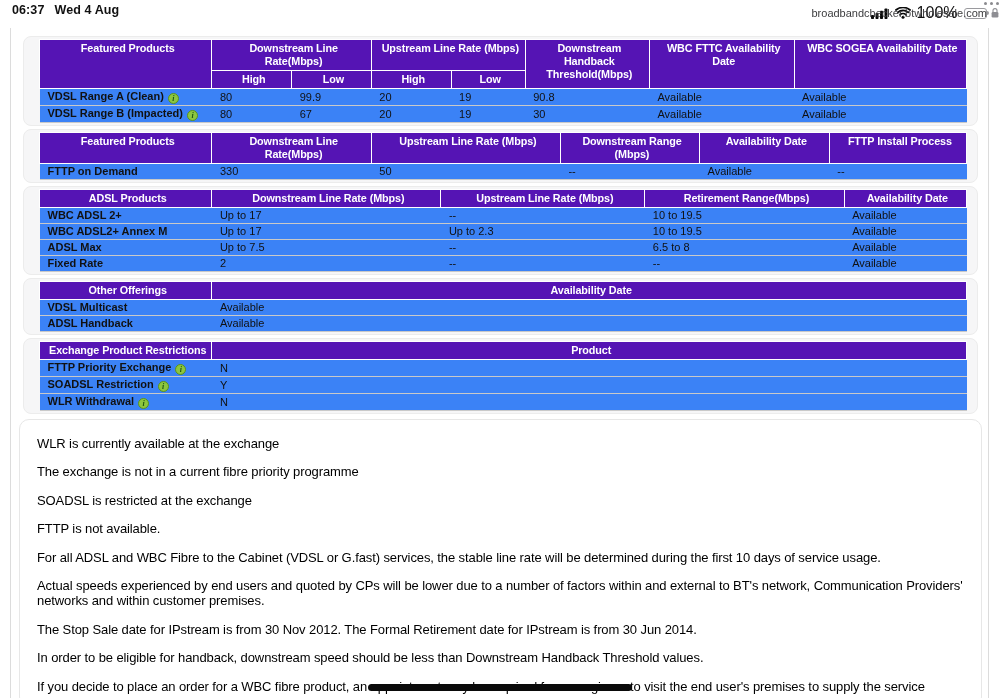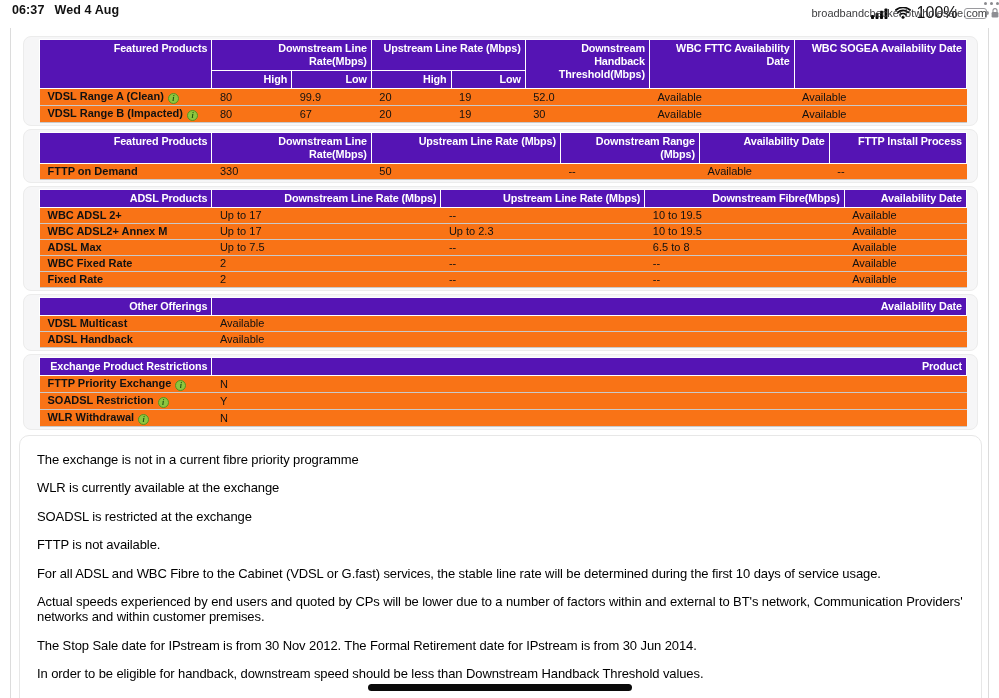--- a/index.html
+++ b/index.html
@@ -24,25 +24,25 @@
   .batt .shell{width:23px;height:11px;border:1px solid #9a9a9e;border-radius:3px;padding:1px;}
   .batt .fill{width:100%;height:100%;background:#0a0a0a;border-radius:1.5px;}
   .batt .nub{width:2px;height:4px;background:#9a9a9e;border-radius:0 2px 2px 0;margin-left:.5px;}
   
   .page{margin:0 10px;border-left:1px solid #dcdcdc;border-right:1px solid #dcdcdc;
     min-height:670px;padding-top:8px;}
   
   .card{background:#f6f6f7;border:1px solid #ececec;border-radius:8px;
     margin:0 10px 3px 12px;padding:2px 10px 2px 15px;}
   table{width:100%;border-collapse:collapse;table-layout:fixed;}
-  th{background:var(--purple);color:#fff;text-align:right;font-weight:bold;
+  th{background:var(--purple);color:#fff;text-align:center;font-weight:bold;
     font-size:10.8px;letter-spacing:-.1px;padding:2px 4px 2px 8px;border:1px solid #fff;
     vertical-align:top;line-height:13px;}
   th.sub{height:16px;margin-top:12px;}
-  td{background:#f97316;font-size:11px;line-height:13px;padding:1px 4px 1px 8px;
+  td{background:#3b82f6;font-size:11px;line-height:13px;padding:1px 4px 1px 8px;
     border-bottom:1px solid #c9c9c9;height:16px;vertical-align:middle;color:#111;}
   td.rowlabel{font-weight:bold;}
   .info{display:inline-block;width:11px;height:11px;border-radius:50%;
     background:#8dc63f;border:1px solid #58921e;color:#1d5511;
     font:italic bold 8px/10px "Liberation Serif","DejaVu Serif",serif;
     text-align:center;margin-left:4px;vertical-align:-1px;}
   
   .notes-card{background:#fff;border:1px solid #e7e7e7;border-radius:10px;
     margin:5px 6px 0 8px;padding:2px 10px 12px 17px;}
   .notes-card p{font-size:13px;letter-spacing:-.1px;line-height:15px;margin-top:13.5px;color:#000;}
@@ -123,21 +123,21 @@
               <th class="sub">Low</th>
             </tr>
           </thead>
           <tbody>
             <tr>
               <td class="rowlabel"><span>VDSL Range A (Clean)</span><span class="info">i</span></td>
               <td>80</td>
               <td>99.9</td>
               <td>20</td>
               <td>19</td>
-              <td>52.0</td>
+              <td>90.8</td>
               <td>Available</td>
               <td>Available</td>
             </tr>
             <tr>
               <td class="rowlabel"><span>VDSL Range B (Impacted)</span><span class="info">i</span></td>
               <td>80</td>
               <td>67</td>
               <td>20</td>
               <td>19</td>
               <td>30</td>
@@ -186,21 +186,21 @@
             <col style="width: 24.7%;">
             <col style="width: 22%;">
             <col style="width: 21.5%;">
             <col style="width: 13.2%;">
           </colgroup>
           <thead>
             <tr>
               <th>ADSL Products</th>
               <th>Downstream Line Rate (Mbps)</th>
               <th>Upstream Line Rate (Mbps)</th>
-              <th>Downstream Fibre(Mbps)</th>
+              <th>Retirement Range(Mbps)</th>
               <th>Availability Date</th>
             </tr>
           </thead>
           <tbody>
             <tr>
               <td class="rowlabel"><span>WBC ADSL 2+</span></td>
               <td>Up to 17</td>
               <td>--</td>
               <td>10 to 19.5</td>
               <td>Available</td>
@@ -213,27 +213,20 @@
               <td>Available</td>
             </tr>
             <tr>
               <td class="rowlabel"><span>ADSL Max</span></td>
               <td>Up to 7.5</td>
               <td>--</td>
               <td>6.5 to 8</td>
               <td>Available</td>
             </tr>
             <tr>
-              <td class="rowlabel"><span>WBC Fixed Rate</span></td>
-              <td>2</td>
-              <td>--</td>
-              <td>--</td>
-              <td>Available</td>
-            </tr>
-            <tr>
               <td class="rowlabel"><span>Fixed Rate</span></td>
               <td>2</td>
               <td>--</td>
               <td>--</td>
               <td>Available</td>
             </tr>
           </tbody>
         </table>
       </div>
     <div class="card">
@@ -284,22 +277,22 @@
             <tr>
               <td class="rowlabel"><span>WLR Withdrawal</span><span class="info">i</span></td>
               <td>N</td>
             </tr>
           </tbody>
         </table>
       </div>
   </section>
 
   <section class="notes-card" id="notes">
+      <p>WLR is currently available at the exchange</p>
       <p>The exchange is not in a current fibre priority programme</p>
-      <p>WLR is currently available at the exchange</p>
       <p>SOADSL is restricted at the exchange</p>
       <p>FTTP is not available.</p>
       <p>For all ADSL and WBC Fibre to the Cabinet (VDSL or G.fast) services, the stable line rate will be determined during the first 10 days of service usage.</p>
       <p>Actual speeds experienced by end users and quoted by CPs will be lower due to a number of factors within and external to BT's network, Communication Providers' networks and within customer premises.</p>
       <p>The Stop Sale date for IPstream is from 30 Nov 2012. The Formal Retirement date for IPstream is from 30 Jun 2014.</p>
       <p>In order to be eligible for handback, downstream speed should be less than Downstream Handback Threshold values.</p>
       <p>If you decide to place an order for a WBC fibre product, an appointment may be required for an engineer to visit the end user's premises to supply the service</p>
     </section>
 
 </main>

